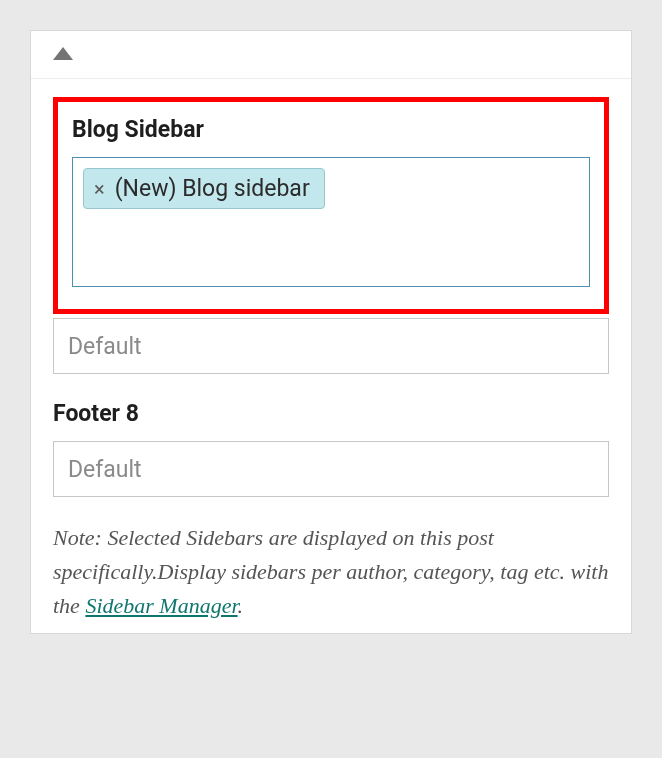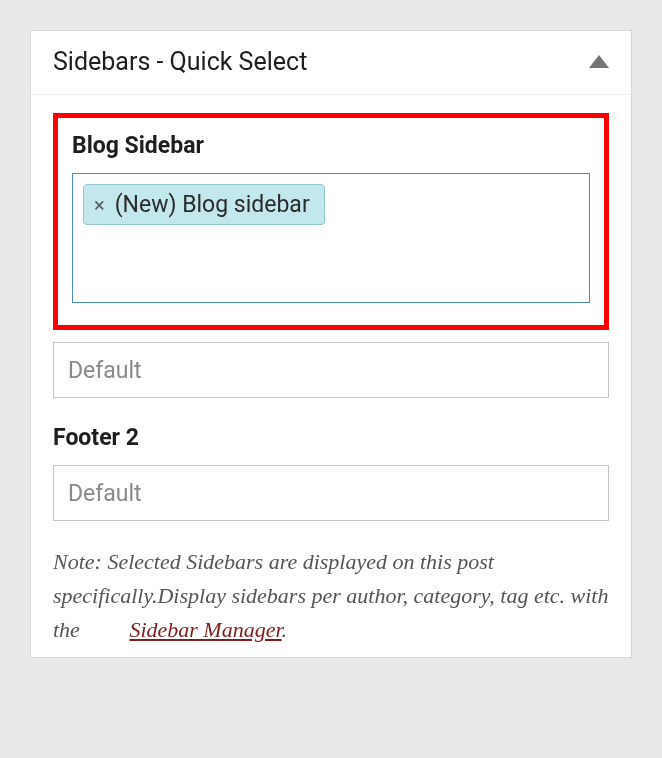--- a/index.html
+++ b/index.html
@@ -33,21 +33,21 @@
     border-left: 10px solid transparent;
     border-right: 10px solid transparent;
     border-bottom: 13px solid #747474;
   }
   .metabox-body {
     padding: 18px 22px 10px 22px;
   }
   .highlight-box {
     border: 5px solid #ff0000;
     padding: 0 14px 22px 14px;
-    margin-bottom: 12px;
+    margin-bottom: 4px;
   }
   .section-label {
     font-size: 23px;
     font-weight: 700;
     color: #1e1e1e;
     margin: 14px 0 14px 0;
   }
   .token-field {
     border: 1px solid #4d8fb0;
     background: #fff;
@@ -83,50 +83,48 @@
   .plain-input::placeholder { color: #8a8a8a; }
   .note {
     font-style: italic;
     font-size: 22px;
     line-height: 1.55;
     color: #555;
     margin-top: 24px;
     font-family: Georgia, "Times New Roman", serif;
   }
   .note a {
-    color: #7f1d1d;
+    color: #0f766e;
     text-decoration: underline;
-    margin-left: 44px;
   }
 </style>
 </head>
 <body>
 
 <div class="metabox">
 
   <div class="metabox-header">
-    <span class="metabox-title">Sidebars - Quick Select</span>
     <span class="toggle-tri"></span>
   </div>
 
   <div class="metabox-body">
 
     <div class="highlight-box">
       <div class="section-label">Blog Sidebar</div>
       <div class="token-field">
         <span class="token-chip">
           <span class="x">×</span>
           <span>(New) Blog sidebar</span>
         </span>
       </div>
     </div>
 
     <input class="plain-input" type="text" placeholder="Default" style="">
 
-    <div class="section-label" style="margin-top:26px">Footer 2</div>
+    <div class="section-label" style="margin-top:26px">Footer 8</div>
     <input class="plain-input" type="text" placeholder="Default" style="">
 
     <div class="note">
       <span>Note: Selected Sidebars are displayed on this post specifically.Display sidebars per author, category, tag etc. with the </span><a href="#">Sidebar Manager</a><span>.</span>
     </div>
 
   </div>
 </div>
 
 </body></html>

